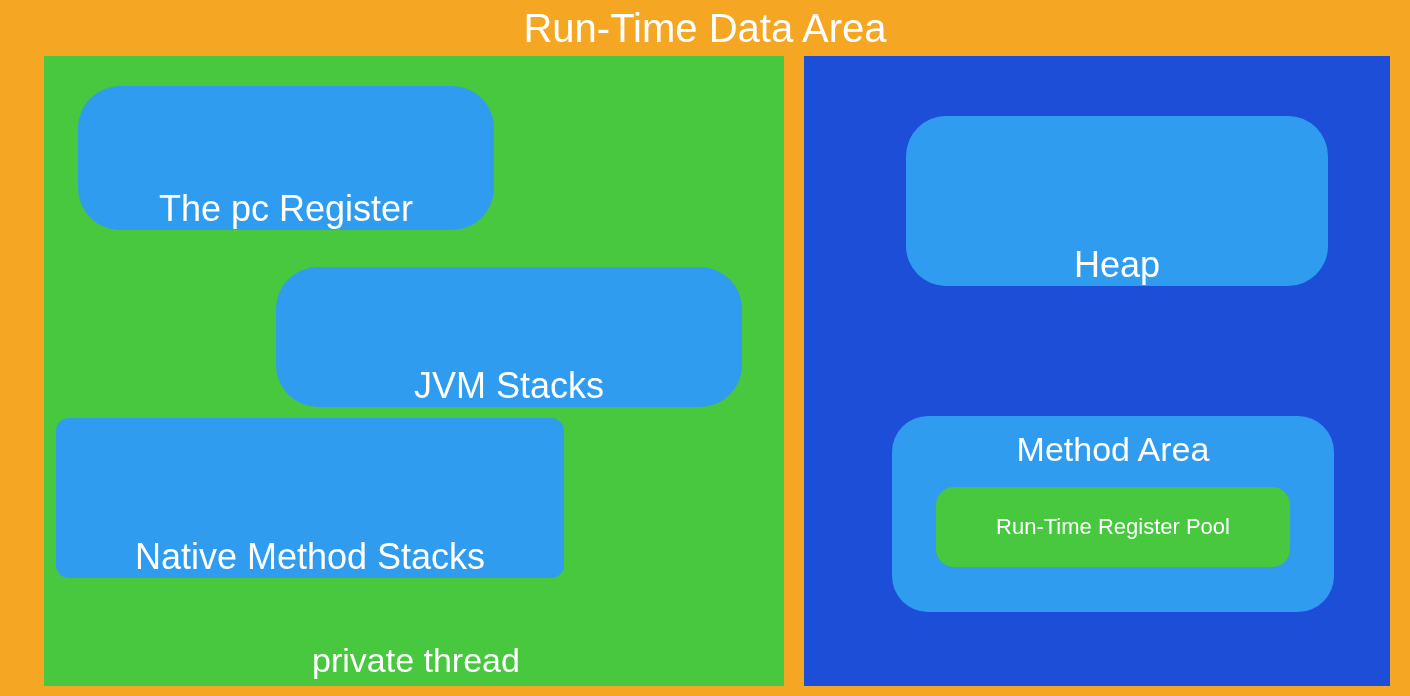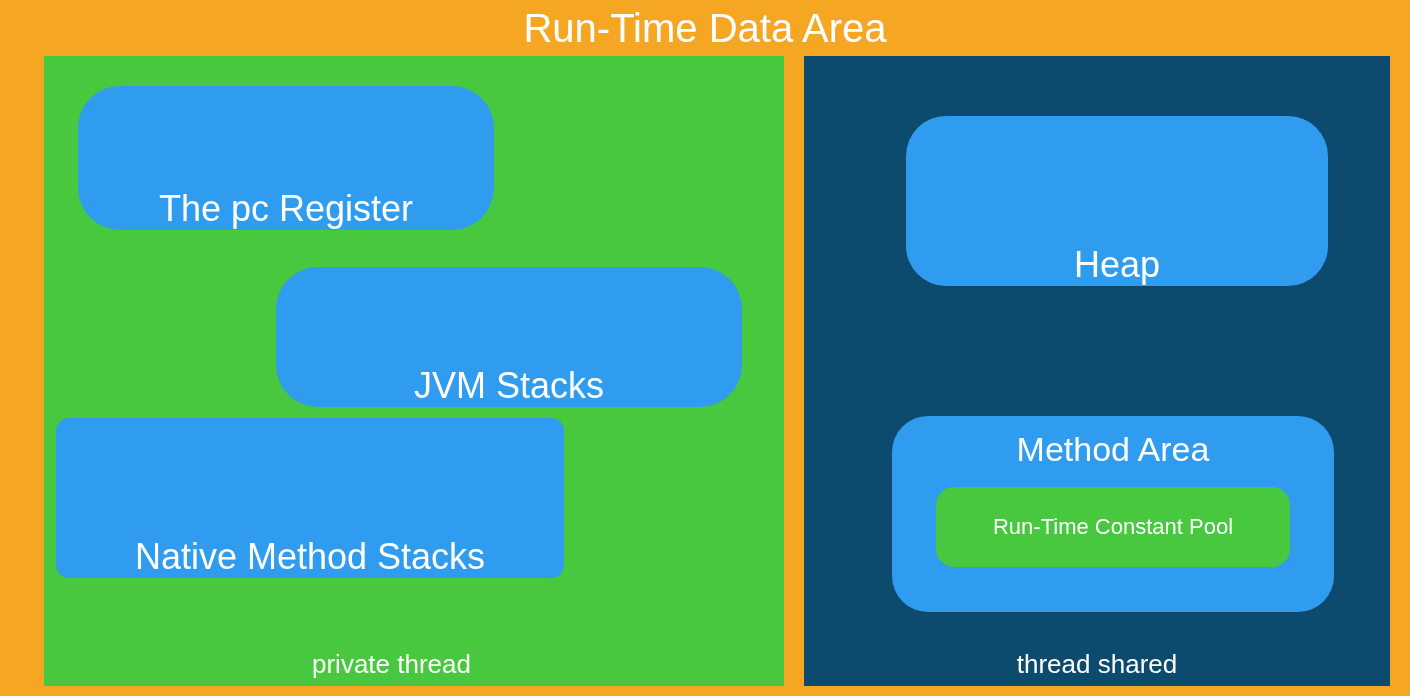--- a/index.html
+++ b/index.html
@@ -31,27 +31,27 @@
     background: #4cd137;
     position: relative;
   }
   .panel-left {
     width: 740px;
     margin-right: 20px;
     background: #47c83e;
   }
   .panel-right {
     flex: 1;
-    background: #0c4a6e;
+    background: #1d4ed8;
     padding-left: 44px;
   }
   .panel-caption {
     position: absolute;
     bottom: 6px;
-    font-size: 26px;
+    font-size: 34px;
     color: #fff;
     font-weight: 400;
   }
   .panel-left .panel-caption { left: 268px; }
   .panel-right .panel-caption { left: 0; right: 0; text-align: center; }
   .box {
     position: absolute;
     background: #2f9cef;
     color: #fff;
     border-radius: 36px;
@@ -103,19 +103,18 @@
     <div class="panel-caption">private thread</div>
   </div>
 
   <div class="panel panel-right">
     <div class="box box-heap">
       <span>Heap</span>
     </div>
     <div class="box box-meth">
       <div class="box-meth-label">Method Area</div>
       <div class="inner-box">
-        <span>Run-Time Constant Pool</span>
+        <span>Run-Time Register Pool</span>
       </div>
     </div>
-    <div class="panel-caption">thread shared</div>
   </div>
 
 </div>
 
 </body></html>

